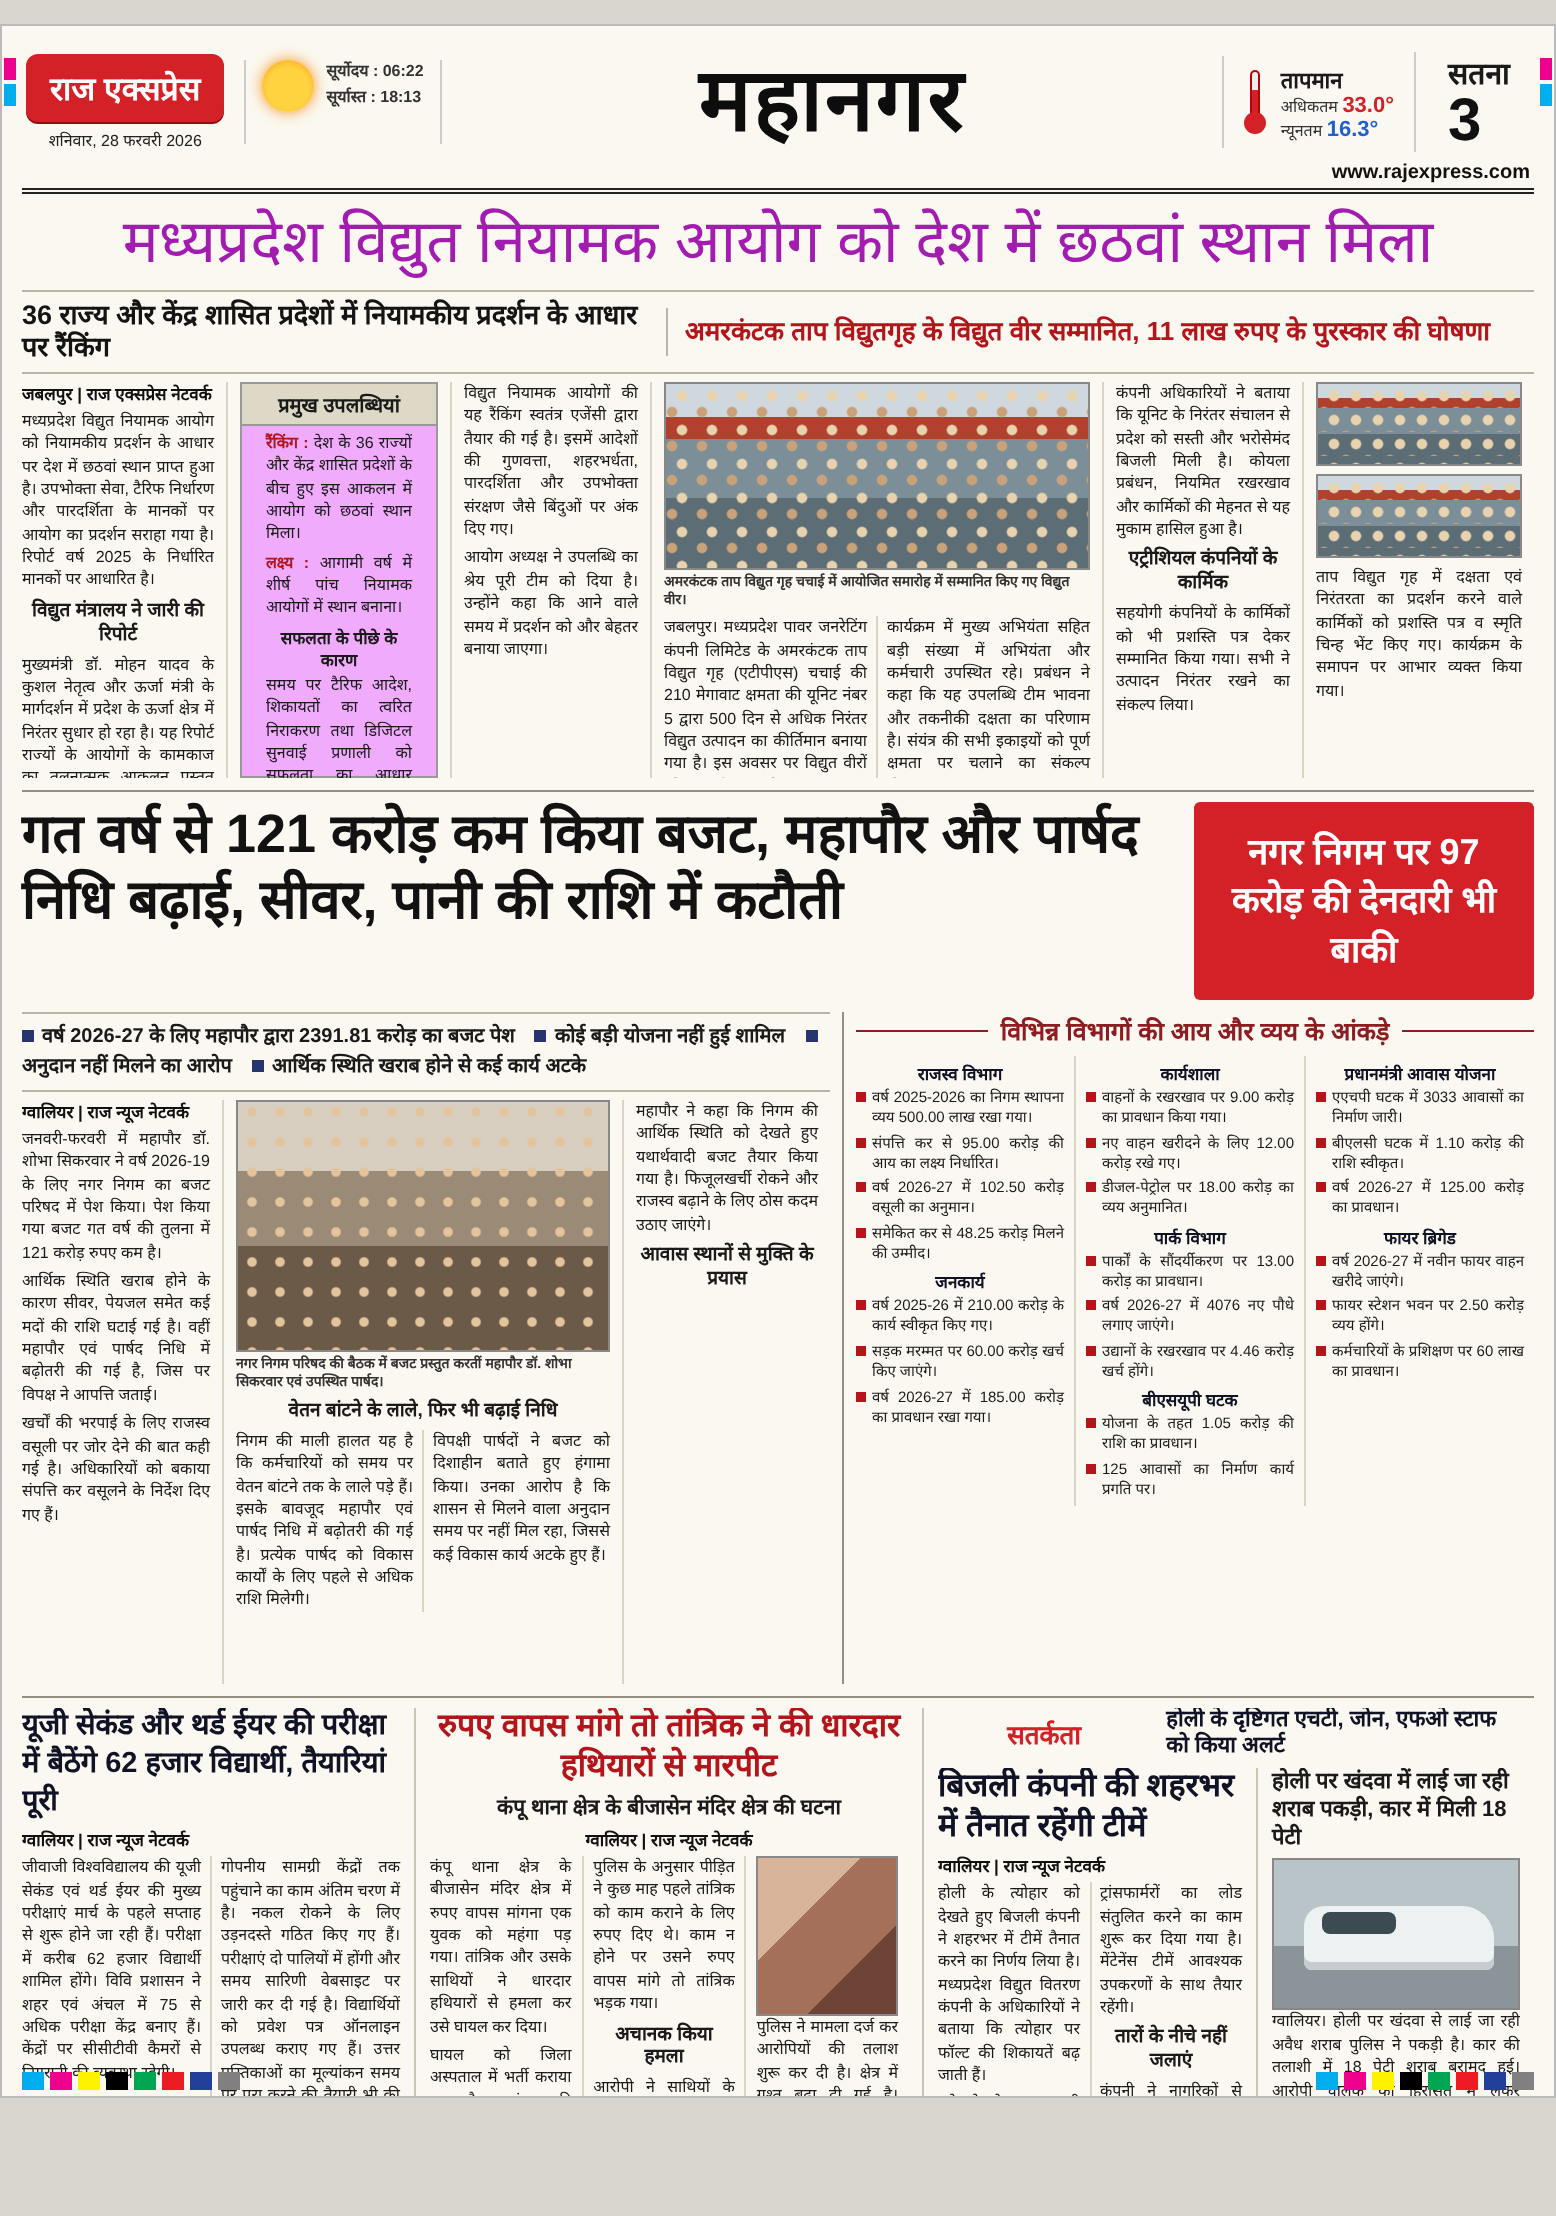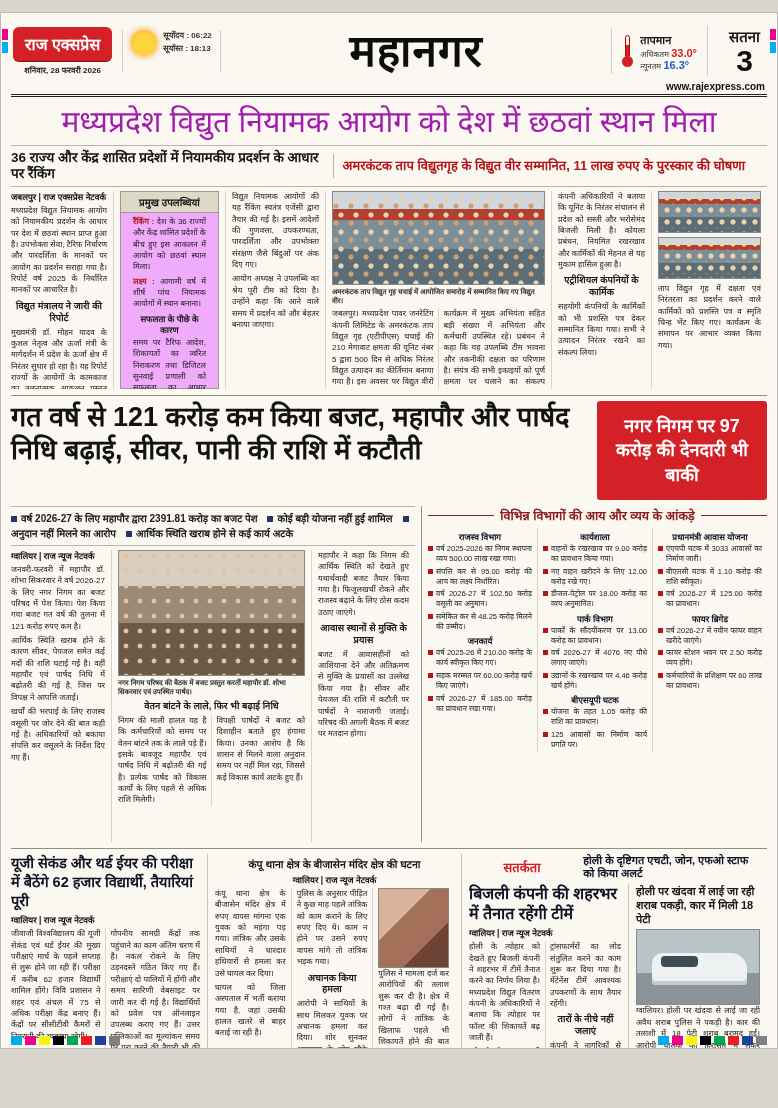--- a/index.html
+++ b/index.html
@@ -3,34 +3,34 @@
 <meta charset="utf-8">
 <style>
   *{margin:0;padding:0;box-sizing:border-box;}
   html,body{background:#d8d5cc;}
   .paper{position:relative;width:778px;height:1037px;margin:12px auto;background:#faf8f0;
          font-family:"Liberation Sans","DejaVu Sans",sans-serif;color:#1a1a1a;
          padding:6px 10px 18px;overflow:hidden;border:1px solid #bbb;}
   
   .masthead{display:flex;align-items:center;gap:10px;padding:4px 2px 2px;height:62px;}
   .brand-box{background:#d42127;color:#fff;font-weight:bold;font-size:16px;padding:6px 12px;border-radius:6px;white-space:nowrap;box-shadow:0 1px 0 #8d0f14;}
-  .brand-date{font-size:8px;text-align:center;margin-top:3px;font-weight:bold;color:#222;}
+  .brand-date{font-size:8px;text-align:center;margin-top:3px;font-weight:normal;color:#222;}
   .sun-block{display:flex;align-items:flex-start;gap:6px;border-left:1px solid #ccc;border-right:1px solid #ccc;padding:0 8px;height:42px;}
   .sun-icon{width:26px;height:26px;border-radius:50%;background:radial-gradient(circle at 50% 55%,#ffd23f 55%,#f7941d 100%);box-shadow:0 0 7px #f7941d;}
   .sun-times{font-size:8px;font-weight:bold;line-height:1.6;color:#333;}
   .m-title{flex:1;text-align:center;font-size:44px;font-weight:bold;color:#0d0d0d;letter-spacing:1px;line-height:1;}
   .temp-block{display:flex;align-items:center;gap:7px;border-left:1px solid #ccc;padding-left:10px;height:46px;}
   .thermo{width:11px;height:32px;position:relative;display:inline-block;}
   .thermo-tube{position:absolute;left:3px;top:0;width:5px;height:24px;background:linear-gradient(#eee 40%,#d42127 40%);border:1px solid #b00;border-radius:3px;}
   .thermo-bulb{position:absolute;bottom:0;left:0;width:11px;height:11px;background:#d42127;border-radius:50%;}
   .temp-title{font-size:11px;font-weight:bold;}
   .temp-line{font-size:8px;color:#333;}
   .temp-max{color:#d42127;font-weight:bold;font-size:11px;}
   .temp-min{color:#1f5fd0;font-weight:bold;font-size:11px;}
-  .city-block{text-align:center;padding-left:16px;border-left:1px solid #ccc;min-width:58px;}
+  .city-block{padding-left:16px;border-left:1px solid #ccc;min-width:58px;}
   .city{font-size:15px;font-weight:bold;}
   .pageno{font-size:30px;font-weight:bold;line-height:1;color:#111;}
   .mast-sub{display:flex;justify-content:flex-end;font-size:10px;font-weight:bold;color:#111;
             border-bottom:3px double #222;padding:0 2px 2px;}
   
   .bp{font-size:8px;line-height:1.42;text-align:justify;margin-bottom:3px;}
   .byline{font-size:8.5px;font-weight:bold;margin-bottom:3px;color:#111;}
   .byline.center{text-align:center;}
   .subhead{font-size:9.5px;font-weight:bold;text-align:center;line-height:1.25;margin:4px 0 3px;}
   .caption{font-size:7px;font-weight:bold;line-height:1.3;color:#333;margin:2px 0 3px;}
@@ -190,21 +190,21 @@
               <p class="bp"><b class="lead">लक्ष्य : </b>आगामी वर्ष में शीर्ष पांच नियामक आयोगों में स्थान बनाना।</p>
               <div class="box-head">सफलता के पीछे के कारण</div>
               <p class="bp">समय पर टैरिफ आदेश, शिकायतों का त्वरित निराकरण तथा डिजिटल सुनवाई प्रणाली को सफलता का आधार बताया गया है।</p>
               <div class="box-head">भविष्य का लक्ष्य</div>
               <p class="bp">हरित ऊर्जा खरीद नियमों को सरल बनाने तथा स्मार्ट मीटरिंग नियम लागू करने का लक्ष्य रखा गया है।</p>
             </div>
         </div>
       </div>
       <div class="tcol c3">
         <div>
-            <p class="bp">विद्युत नियामक आयोगों की यह रैंकिंग स्वतंत्र एजेंसी द्वारा तैयार की गई है। इसमें आदेशों की गुणवत्ता, उपकरण्धता, पारदर्शिता और उपभोक्ता संरक्षण जैसे बिंदुओं पर अंक दिए गए।</p>
+            <p class="bp">विद्युत नियामक आयोगों की यह रैंकिंग स्वतंत्र एजेंसी द्वारा तैयार की गई है। इसमें आदेशों की गुणवत्ता, शहरभर्धता, पारदर्शिता और उपभोक्ता संरक्षण जैसे बिंदुओं पर अंक दिए गए।</p>
             <p class="bp">आयोग अध्यक्ष ने उपलब्धि का श्रेय पूरी टीम को दिया है। उन्होंने कहा कि आने वाले समय में प्रदर्शन को और बेहतर बनाया जाएगा।</p>
           </div>
       </div>
       <div class="tcol c4">
         <div class="photo photo-crowd"></div>
         <div class="caption">अमरकंटक ताप विद्युत गृह चचाई में आयोजित समारोह में सम्मानित किए गए विद्युत वीर।</div>
         <div class="cols2">
             <p class="bp">जबलपुर। मध्यप्रदेश पावर जनरेटिंग कंपनी लिमिटेड के अमरकंटक ताप विद्युत गृह (एटीपीएस) चचाई की 210 मेगावाट क्षमता की यूनिट नंबर 5 द्वारा 500 दिन से अधिक निरंतर विद्युत उत्पादन का कीर्तिमान बनाया गया है। इस अवसर पर विद्युत वीरों को सम्मानित करते हुए 11 लाख रुपए के पुरस्कार की घोषणा की गई।</p>
             <p class="bp">कार्यक्रम में मुख्य अभियंता सहित बड़ी संख्या में अभियंता और कर्मचारी उपस्थित रहे। प्रबंधन ने कहा कि यह उपलब्धि टीम भावना और तकनीकी दक्षता का परिणाम है। संयंत्र की सभी इकाइयों को पूर्ण क्षमता पर चलाने का संकल्प दोहराया गया।</p>
           </div>
@@ -233,42 +233,39 @@
       <h2 class="h1-budget">गत वर्ष से 121 करोड़ कम किया बजट, महापौर और पार्षद निधि बढ़ाई, सीवर, पानी की राशि में कटौती</h2>
       <div class="sidebox">नगर निगम पर 97 करोड़ की देनदारी भी बाकी</div>
     </div>
     <div class="s2body">
       <div class="s2left">
         <div class="bulletstrip"><span class="bullet-item"><i class="sq"></i><b>वर्ष 2026-27 के लिए महापौर द्वारा 2391.81 करोड़ का बजट पेश</b></span><span class="bullet-item"><i class="sq"></i><b>कोई बड़ी योजना नहीं हुई शामिल</b></span><span class="bullet-item"><i class="sq"></i><b>अनुदान नहीं मिलने का आरोप</b></span><span class="bullet-item"><i class="sq"></i><b>आर्थिक स्थिति खराब होने से कई कार्य अटके</b></span></div>
         <div class="s2cols">
           <div class="s2c s2c1">
             <div class="byline">ग्वालियर | राज न्यूज नेटवर्क</div>
             <div>
-                <p class="bp">जनवरी-फरवरी में महापौर डॉ. शोभा सिकरवार ने वर्ष 2026-27 के लिए नगर निगम का बजट परिषद में पेश किया। पेश किया गया बजट गत वर्ष की तुलना में 121 करोड़ रुपए कम है।</p>
+                <p class="bp">जनवरी-फरवरी में महापौर डॉ. शोभा सिकरवार ने वर्ष 2026-19 के लिए नगर निगम का बजट परिषद में पेश किया। पेश किया गया बजट गत वर्ष की तुलना में 121 करोड़ रुपए कम है।</p>
                 <p class="bp">आर्थिक स्थिति खराब होने के कारण सीवर, पेयजल समेत कई मदों की राशि घटाई गई है। वहीं महापौर एवं पार्षद निधि में बढ़ोतरी की गई है, जिस पर विपक्ष ने आपत्ति जताई।</p>
                 <p class="bp">खर्चों की भरपाई के लिए राजस्व वसूली पर जोर देने की बात कही गई है। अधिकारियों को बकाया संपत्ति कर वसूलने के निर्देश दिए गए हैं।</p>
               </div>
           </div>
           <div class="s2c s2c2">
             <div class="photo photo-meeting"></div>
             <div class="caption">नगर निगम परिषद की बैठक में बजट प्रस्तुत करतीं महापौर डॉ. शोभा सिकरवार एवं उपस्थित पार्षद।</div>
             <div class="subhead">वेतन बांटने के लाले, फिर भी बढ़ाई निधि</div>
             <div class="cols2">
                 <p class="bp">निगम की माली हालत यह है कि कर्मचारियों को समय पर वेतन बांटने तक के लाले पड़े हैं। इसके बावजूद महापौर एवं पार्षद निधि में बढ़ोतरी की गई है। प्रत्येक पार्षद को विकास कार्यों के लिए पहले से अधिक राशि मिलेगी।</p>
                 <p class="bp">विपक्षी पार्षदों ने बजट को दिशाहीन बताते हुए हंगामा किया। उनका आरोप है कि शासन से मिलने वाला अनुदान समय पर नहीं मिल रहा, जिससे कई विकास कार्य अटके हुए हैं।</p>
               </div>
           </div>
           <div class="s2c s2c3">
             <div>
                 <p class="bp">महापौर ने कहा कि निगम की आर्थिक स्थिति को देखते हुए यथार्थवादी बजट तैयार किया गया है। फिजूलखर्ची रोकने और राजस्व बढ़ाने के लिए ठोस कदम उठाए जाएंगे।</p>
               </div>
             <div class="subhead">आवास स्थानों से मुक्ति के प्रयास</div>
-            <div>
-                <p class="bp">बजट में आवासहीनों को आशियाना देने और अतिक्रमण से मुक्ति के प्रयासों का उल्लेख किया गया है। सीवर और पेयजल की राशि में कटौती पर पार्षदों ने नाराजगी जताई। परिषद की अगली बैठक में बजट पर मतदान होगा।</p>
-              </div>
           </div>
         </div>
       </div>
       <aside class="stats-panel">
         <div class="stats-title">विभिन्न विभागों की आय और व्यय के आंकड़े</div>
         <div class="stats-cols">
           <div class="stat-col">
               <div class="stat-title">राजस्व विभाग</div>
               <p class="stat-item"><i class="sq sq-red"></i>वर्ष 2025-2026 का निगम स्थापना व्यय 500.00 लाख रखा गया।</p>
               <p class="stat-item"><i class="sq sq-red"></i>संपत्ति कर से 95.00 करोड़ की आय का लक्ष्य निर्धारित।</p>
@@ -310,20 +307,21 @@
   <section class="bottom">
     <div class="bz z1">
       <h3 class="h-exam">यूजी सेकंड और थर्ड ईयर की परीक्षा में बैठेंगे 62 हजार विद्यार्थी, तैयारियां पूरी</h3>
       <div class="byline">ग्वालियर | राज न्यूज नेटवर्क</div>
       <div class="cols2">
           <p class="bp">जीवाजी विश्वविद्यालय की यूजी सेकंड एवं थर्ड ईयर की मुख्य परीक्षाएं मार्च के पहले सप्ताह से शुरू होने जा रही हैं। परीक्षा में करीब 62 हजार विद्यार्थी शामिल होंगे। विवि प्रशासन ने शहर एवं अंचल में 75 से अधिक परीक्षा केंद्र बनाए हैं। केंद्रों पर सीसीटीवी कैमरों से निगरानी की व्यवस्था रहेगी।</p>
           <p class="bp">गोपनीय सामग्री केंद्रों तक पहुंचाने का काम अंतिम चरण में है। नकल रोकने के लिए उड़नदस्ते गठित किए गए हैं। परीक्षाएं दो पालियों में होंगी और समय सारिणी वेबसाइट पर जारी कर दी गई है। विद्यार्थियों को प्रवेश पत्र ऑनलाइन उपलब्ध कराए गए हैं। उत्तर पुस्तिकाओं का मूल्यांकन समय पर पूरा करने की तैयारी भी की गई है।</p>
         </div>
     </div>
     <div class="bz z2">
+      <h3 class="h-tantrik">रुपए वापस मांगे तो तांत्रिक ने की धारदार हथियारों से मारपीट</h3>
       <div class="deck-tantrik">कंपू थाना क्षेत्र के बीजासेन मंदिर क्षेत्र की घटना</div>
       <div class="byline center">ग्वालियर | राज न्यूज नेटवर्क</div>
       <div class="z2cols">
         <div class="z2c">
             <p class="bp">कंपू थाना क्षेत्र के बीजासेन मंदिर क्षेत्र में रुपए वापस मांगना एक युवक को महंगा पड़ गया। तांत्रिक और उसके साथियों ने धारदार हथियारों से हमला कर उसे घायल कर दिया।</p>
             <p class="bp">घायल को जिला अस्पताल में भर्ती कराया गया है, जहां उसकी हालत खतरे से बाहर बताई जा रही है।</p>
           </div>
         <div class="z2c">
           <div>
               <p class="bp">पुलिस के अनुसार पीड़ित ने कुछ माह पहले तांत्रिक को काम कराने के लिए रुपए दिए थे। काम न होने पर उसने रुपए वापस मांगे तो तांत्रिक भड़क गया।</p>

